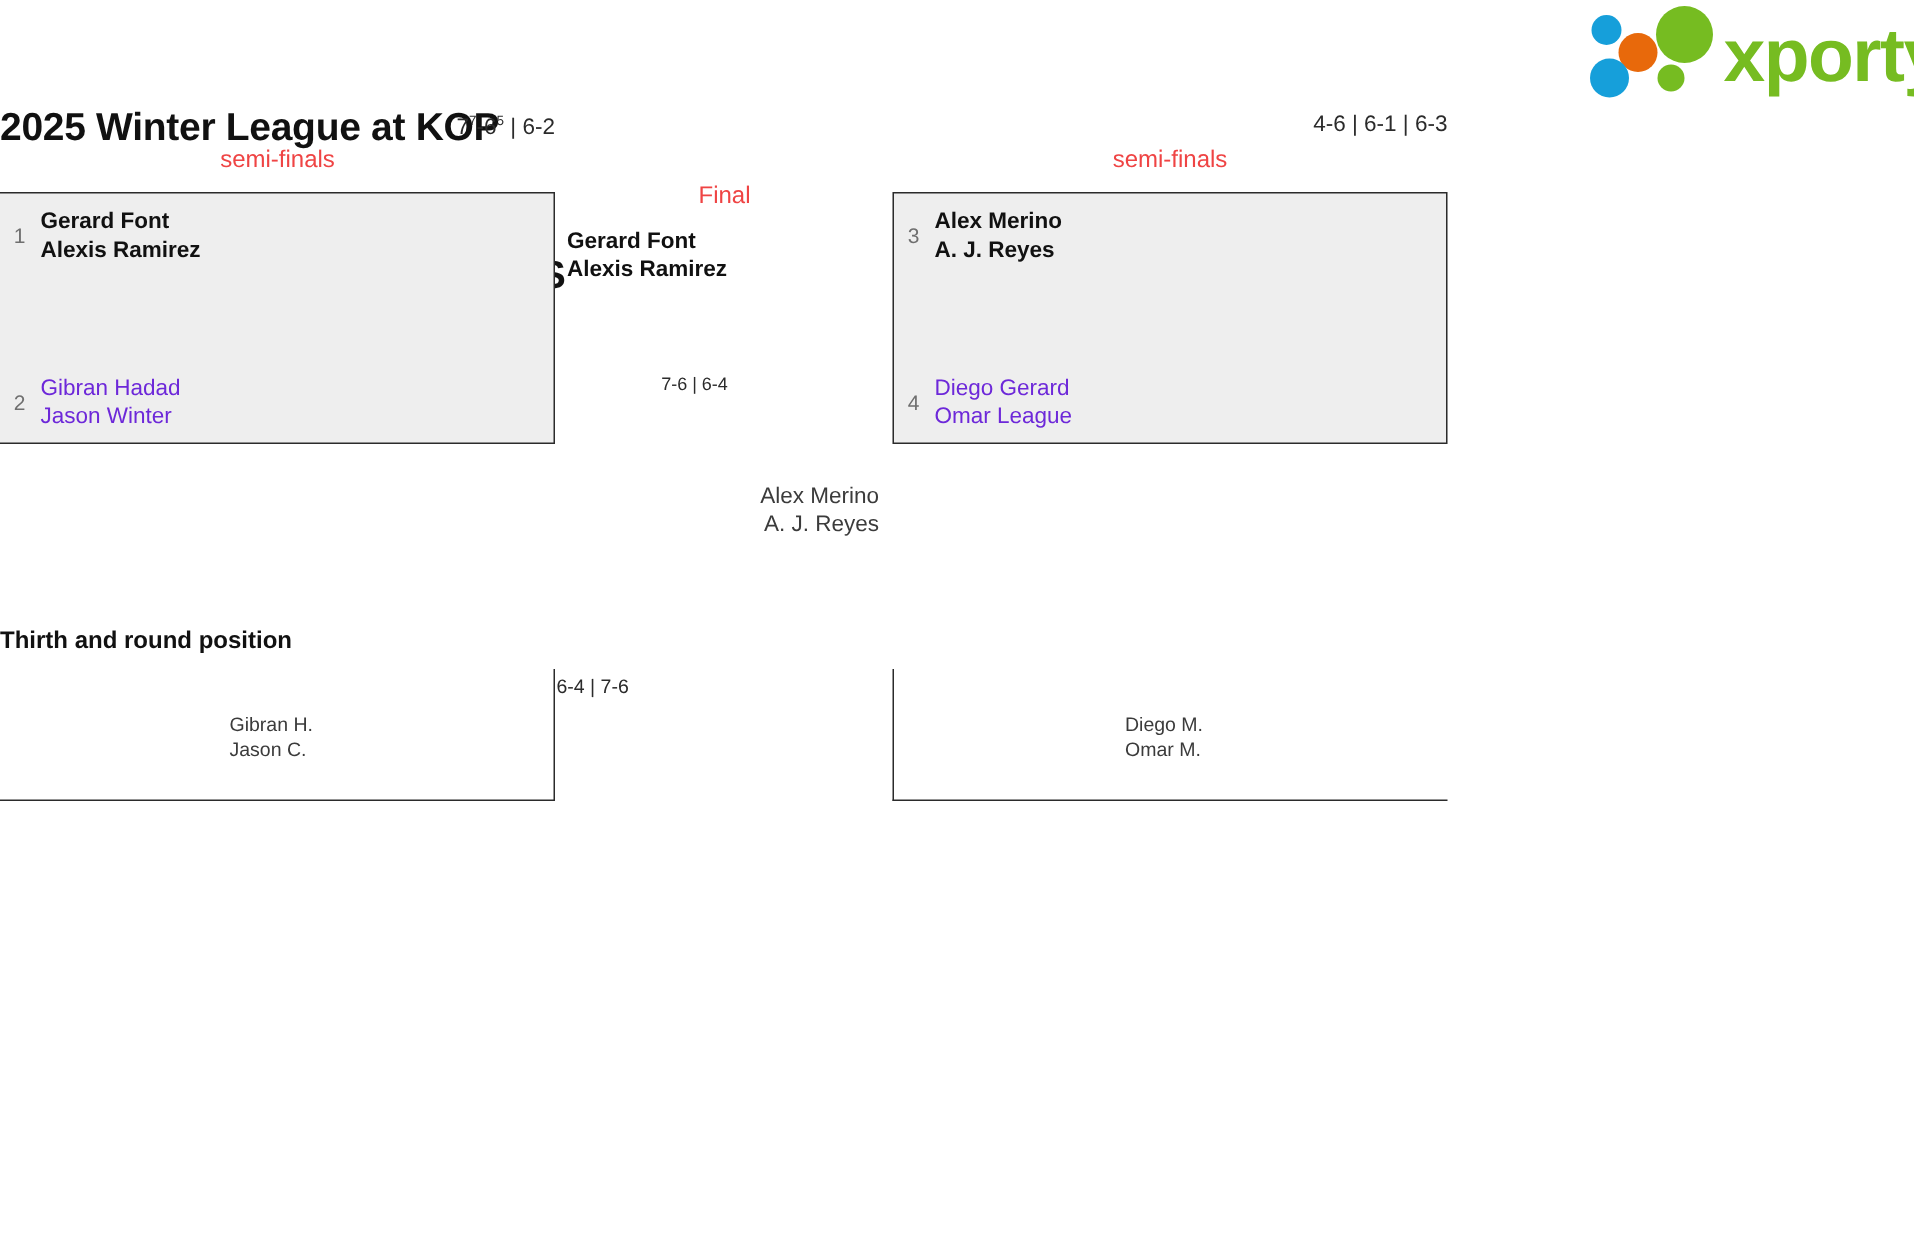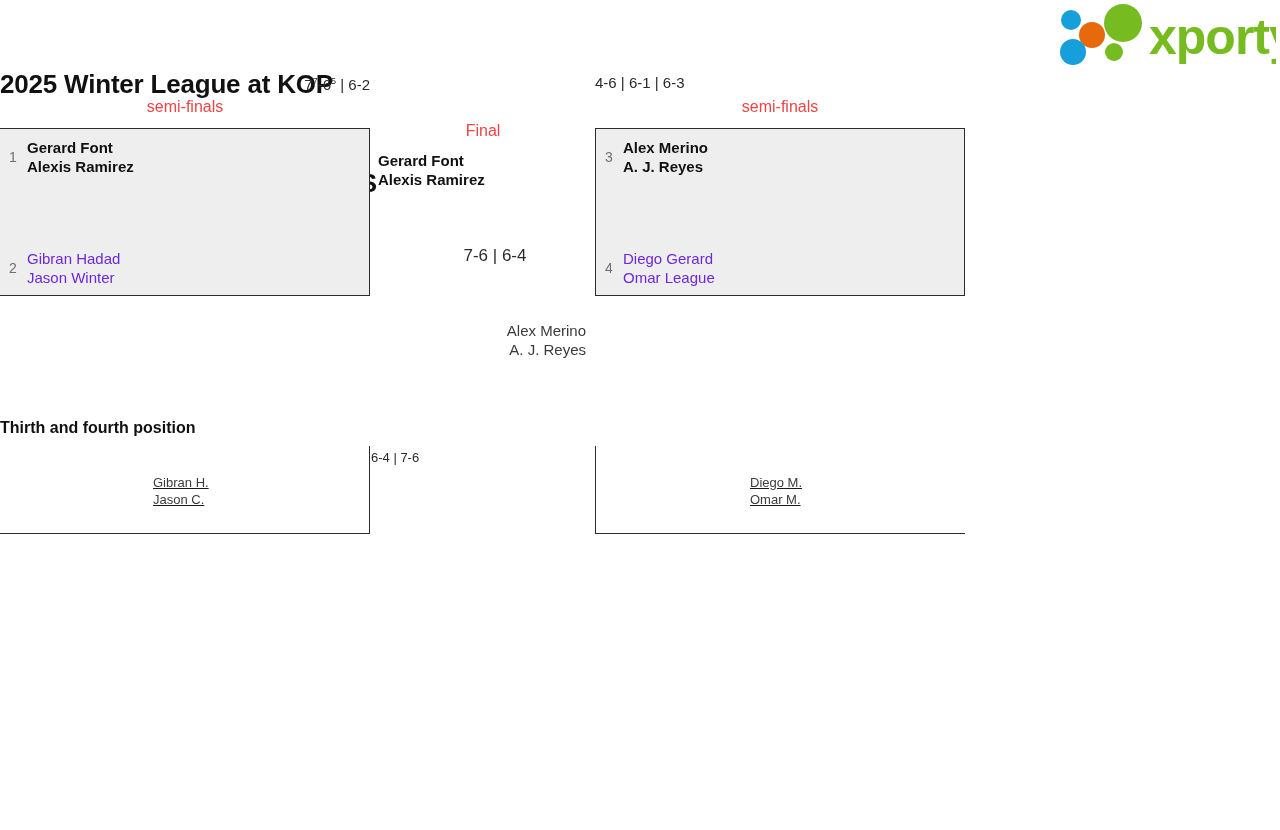--- a/index.html
+++ b/index.html
@@ -114,38 +114,38 @@
     line-height: 18px;
     color: #2b2b2b;
     white-space: nowrap;
   }
   .score sup {
     font-size: 9px;
     vertical-align: super;
     line-height: 0;
   }
   .score-left  { left: 0;   top: 76px; width: 370px; text-align: right; }
-  .score-right { left: 595px; top: 74px; width: 370px; text-align: left; }
+  .score-right { left: 595px; top: 74px; width: 370px; text-align: right; }
 
   
   .final-winner {
     position: absolute;
     left: 378px;
     top: 151px;
     line-height: 19px;
   }
   .final-winner .name { font-size: 15px; font-weight: 700; color: #111111; }
 
   .final-score {
     position: absolute;
-    left: 395px;
+    left: 363px;
     top: 247px;
     width: 200px;
     text-align: center;
-    font-size: 17px;
+    font-size: 12px;
     line-height: 18px;
     color: #2b2b2b;
   }
 
   .final-runnerup {
     position: absolute;
     left: 386px;
     top: 321px;
     width: 200px;
     text-align: right;
@@ -180,21 +180,20 @@
     top: 446px;
     width: 370px;
     height: 88px;
     border-left: 1.5px solid #2b2b2b;
     border-bottom: 1.5px solid #2b2b2b;
   }
 
   .third-names {
     position: absolute;
     line-height: 17px;
-    text-decoration: underline;
   }
   .third-names .name {
     font-size: 13px;
     font-weight: 400;
     color: #3b3b3b;
   }
   .third-left-names  { left: 153px; top: 474px; }
   .third-right-names { left: 750px; top: 474px; }
 
   .third-score {
@@ -271,21 +270,21 @@
 <div class="final-winner">
   <div class="name">Gerard Font</div>
   <div class="name">Alexis Ramirez</div>
 </div>
 <div class="final-score">7-6 | 6-4</div>
 <div class="final-runnerup">
   <div class="name">Alex Merino</div>
   <div class="name">A. J. Reyes</div>
 </div>
 
-<div class="third-title">Thirth and fourth position</div>
+<div class="third-title">Thirth and round position</div>
 
 <div class="third-bracket-left"></div>
 <div class="third-bracket-right"></div>
 
 <div class="third-names third-left-names">
   <div class="name">Gibran H.</div>
   <div class="name">Jason C.</div>
 </div>
 
 <div class="third-names third-right-names">

